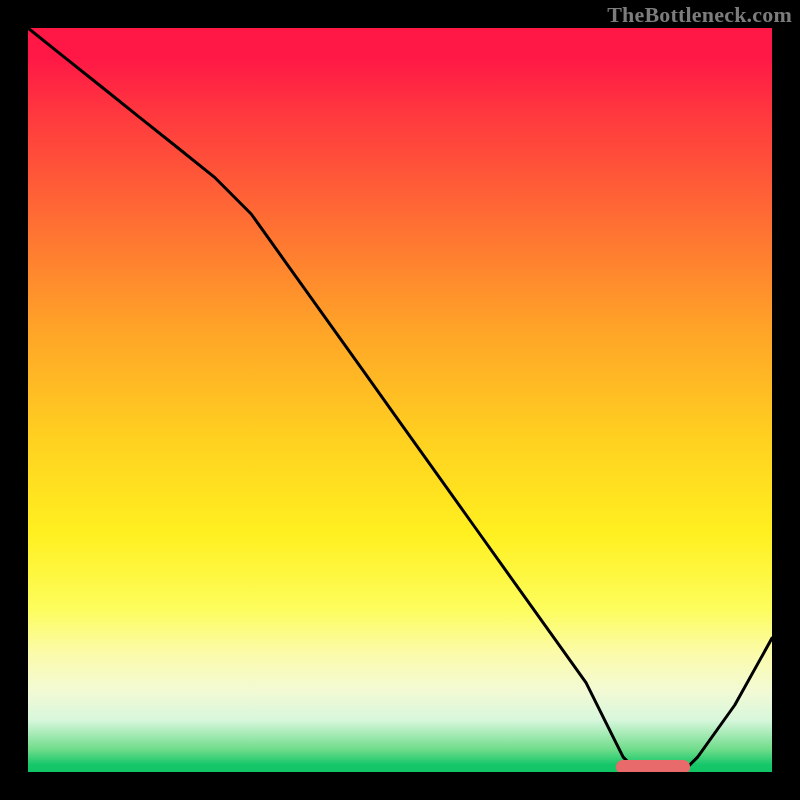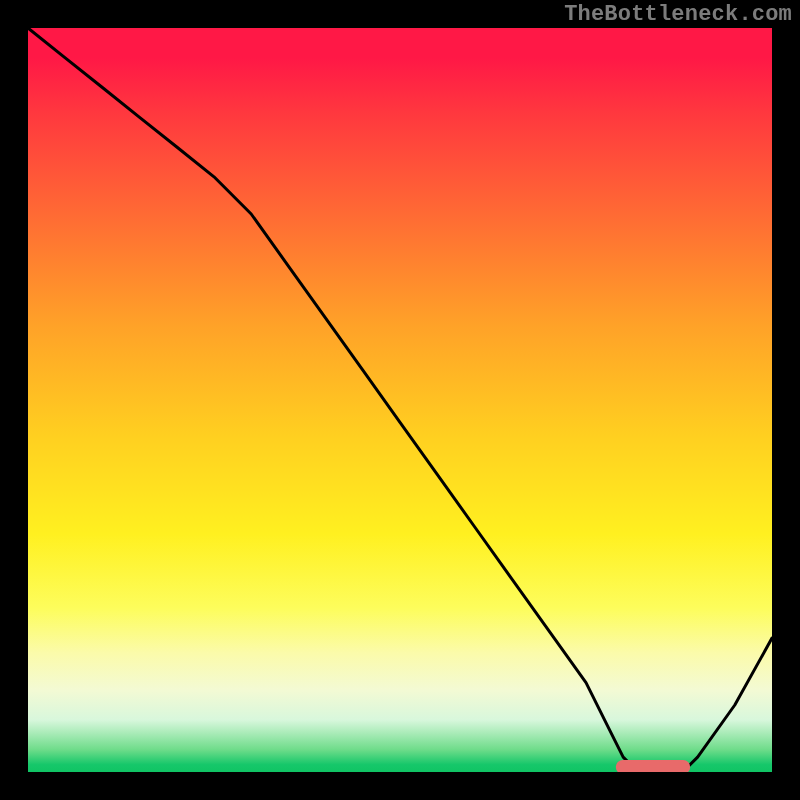--- a/index.html
+++ b/index.html
@@ -41,21 +41,21 @@
   .curve-svg {
     position: absolute;
     inset: 0;
     width: 100%;
     height: 100%;
   }
   .watermark {
     position: absolute;
     top: 2px;
     right: 8px;
-    font-family: Liberation Mono, monospace;
+    font-family: Liberation Serif, serif;
     font-size: 22px;
     font-weight: 600;
     color: #7c7c7c;
     letter-spacing: 0.2px;
   }
 </style>
 </head>
 <body>
 
 <div class="chart-container">

